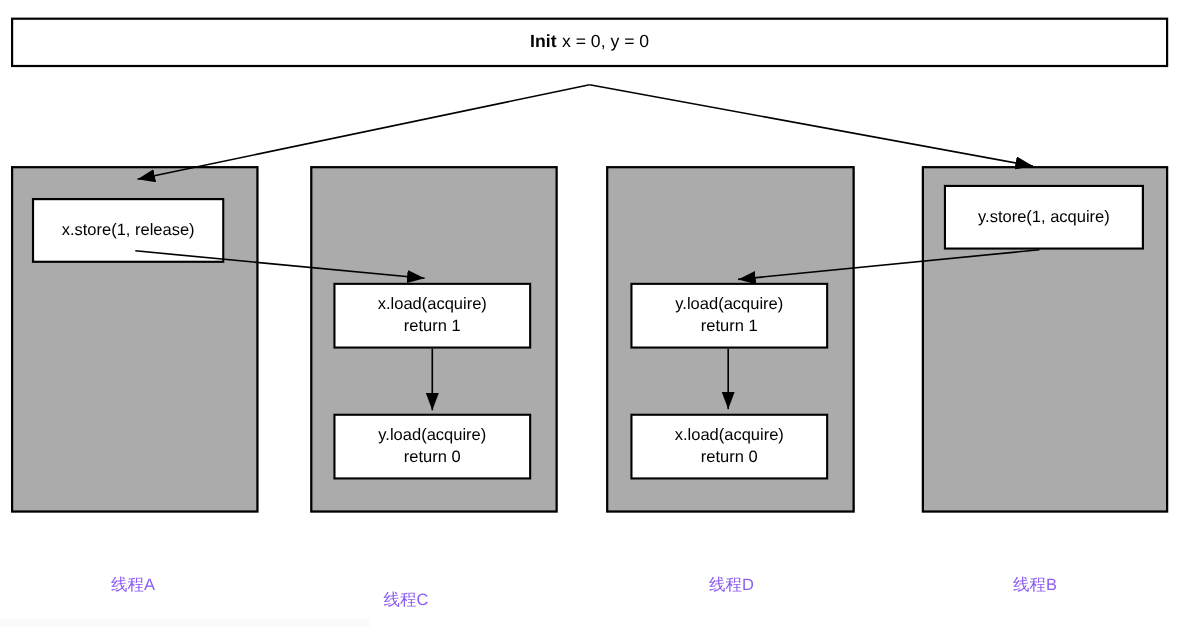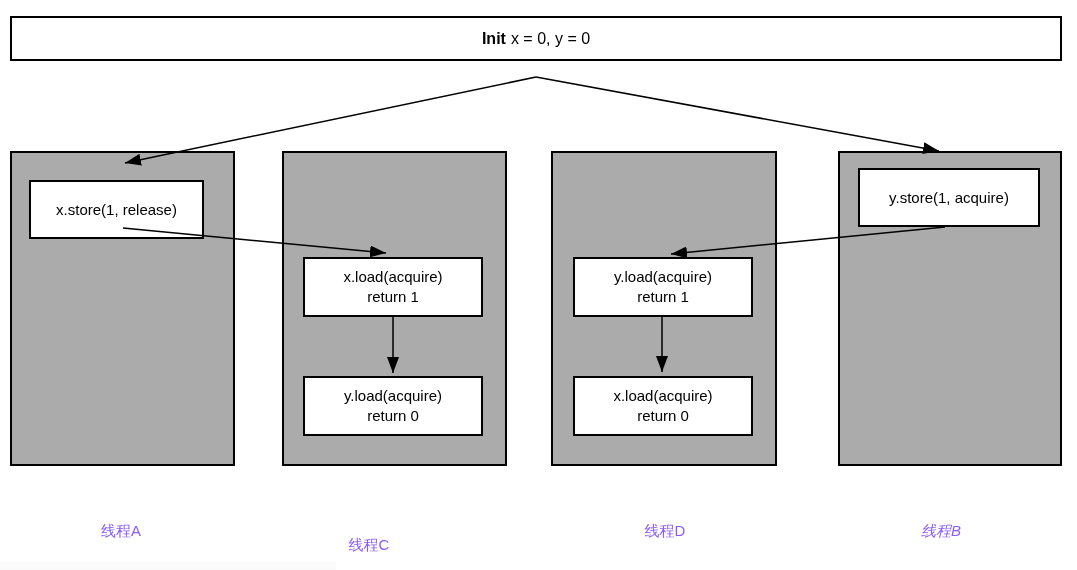--- a/index.html
+++ b/index.html
@@ -38,21 +38,21 @@
   .node-d-load2 { left: 573px; top: 376px; width: 180px; height: 60px; }
   .node-b-store { left: 858px; top: 168px; width: 182px; height: 59px; }
 
   .thread-label {
     position: absolute; top: 522px; transform: translateX(-50%);
     font-size: 15px; color: #8b5cf6; white-space: nowrap; z-index: 1;
   }
   .label-a { left: 121px; }
   .label-c { left: 369px; margin-top: 14px; }
   .label-d { left: 665px; }
-  .label-b { left: 941px; font-style: italic; }
+  .label-b { left: 941px; }
 
   .arrows {
     position: absolute; left: 0; top: 0; width: 1077px; height: 570px;
     pointer-events: none; z-index: 3;
   }
 
   .watermark {
     position: absolute; left: 770px; top: 520px; z-index: 4;
     font-size: 26px; font-weight: bold; letter-spacing: 1px; white-space: nowrap;
     color: rgba(128,128,128,0.85);

